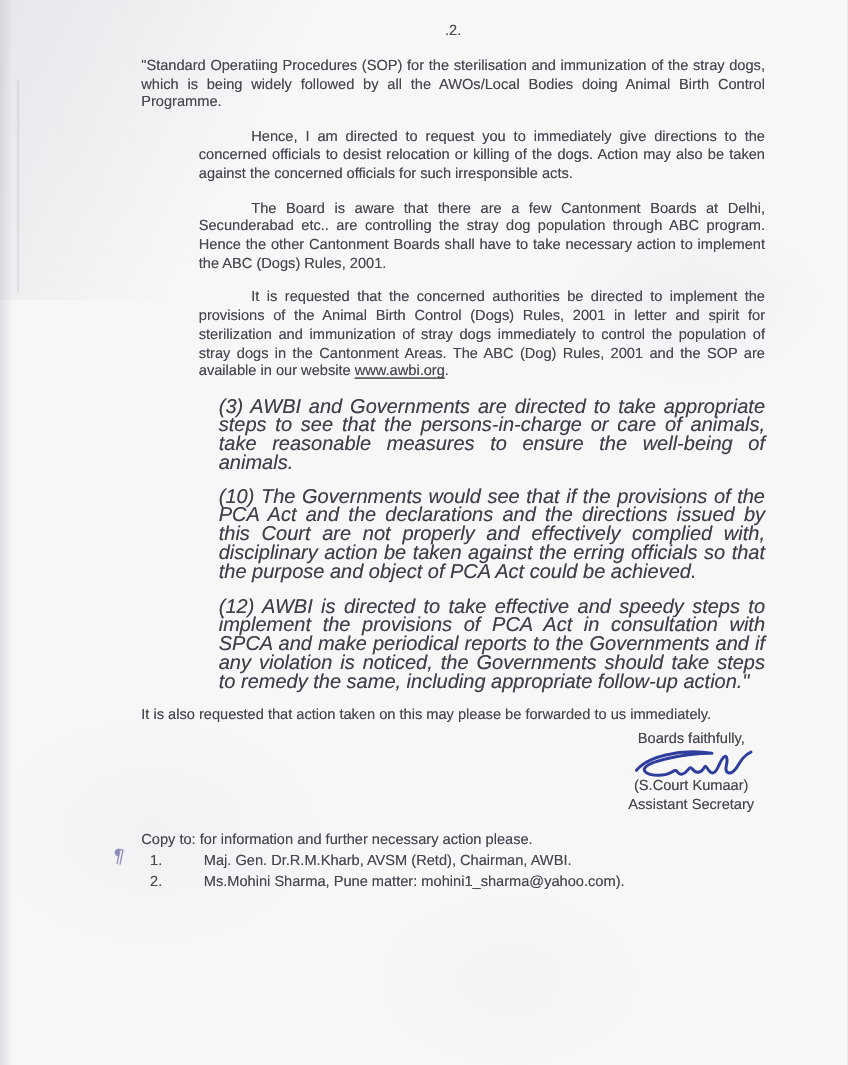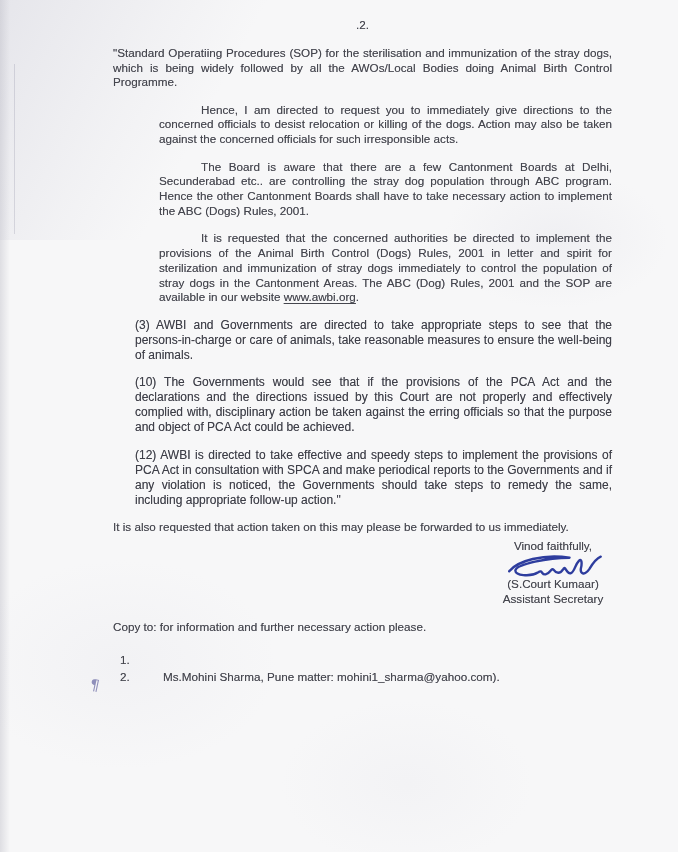--- a/index.html
+++ b/index.html
@@ -24,31 +24,32 @@
   .content{
     position:absolute;left:113px;top:18px;width:499px;
     font-size:11.7px;line-height:14.8px;
     text-shadow:0 0 0.5px rgba(70,70,82,0.55);
   }
   .page-number{text-align:center;margin:0 0 13px 0;}
   p{margin:0 0 12.5px 0;}
   .justify{text-align:justify;}
   .indent{text-indent:42px;margin-left:46px;}
   .quote{
-    margin-left:22px;
-    font-size:12px;line-height:15px;
+    margin-left:62px;
+    font-style:italic;
+    font-size:16px;line-height:15px;
     color:#3e3f48;
     text-align:justify;
   }
   .link{text-decoration:underline;text-underline-offset:2px;}
   .closing{margin-bottom:0;}
   .sig-wrap{display:flex;justify-content:flex-end;margin:4px 0 14px 0;}
   .sig{display:flex;flex-direction:column;align-items:center;text-align:center;min-width:118px;}
   .sig-ink{margin:-3px 0 -4px 6px;}
-  .copy-heading{margin:14px 0 18px 0;}
+  .copy-heading{margin:14px 0 2px 0;}
   .cc-item{display:flex;margin:0 0 2px 0;}
   .cc-num{width:43px;padding-left:7px;flex:none;}
   .cc-text{flex:1;}
   .ink-mark{
     position:absolute;left:90px;top:676px;
     color:rgba(110,110,165,0.75);
     font-size:15px;transform:rotate(12deg);
     text-shadow:none;font-family:"DejaVu Sans",sans-serif;
   }
 </style>
@@ -75,32 +76,33 @@
 
 
     <p class="quote">(3) AWBI and Governments are directed to take appropriate steps to see that the persons-in-charge or care of animals, take reasonable measures to ensure the well-being of animals.</p>
     <p class="quote">(10) The Governments would see that if the provisions of the PCA Act and the declarations and the directions issued by this Court are not properly and effectively complied with, disciplinary action be taken against the erring officials so that the purpose and object of PCA Act could be achieved.</p>
     <p class="quote">(12) AWBI is directed to take effective and speedy steps to implement the provisions of PCA Act in consultation with SPCA and make periodical reports to the Governments and if any violation is noticed, the Governments should take steps to remedy the same, including appropriate follow-up action."</p>
 
     <p class="closing">It is also requested that action taken on this may please be forwarded to us immediately.</p>
 
     <div class="sig-wrap">
       <div class="sig">
-        <div>Vinod faithfully,</div>
+        <div>Boards faithfully,</div>
         <svg class="sig-ink" width="104" height="30" viewBox="0 0 100 28">
           <path d="M5 19 C 13 9, 38 2, 63 6 C 42 6, 13 12, 11 18 C 10 23, 25 25, 33 20 C 37 17, 36 23, 40 22 C 45 21, 45 15, 48 18 C 50 21, 54 22, 57 17 C 59 13, 60 22, 64 21 C 68 20, 68 13, 72 9 C 75 6, 75 12, 74 16 C 73 21, 77 24, 82 17 C 85 12, 88 7, 93 5" fill="none" stroke-width="2.3" stroke-linecap="round" stroke-linejoin="round" stroke="#2e3d9e"></path>
         </svg>
         <div>(S.Court Kumaar)</div>
         <div>Assistant Secretary</div>
       </div>
     </div>
 
     <div class="copy-heading">Copy to: for information and further necessary action please.</div>
 
     <div class="cc-item">
       <span class="cc-num">1.</span>
+      <span class="cc-text">Maj. Gen. Dr.R.M.Kharb, AVSM (Retd), Chairman, AWBI.</span>
     </div>
     <div class="cc-item">
       <span class="cc-num">2.</span>
       <span class="cc-text">Ms.Mohini Sharma, Pune matter: mohini1_sharma@yahoo.com).</span>
     </div>
   </div>
 </div>
 
 </body></html>

